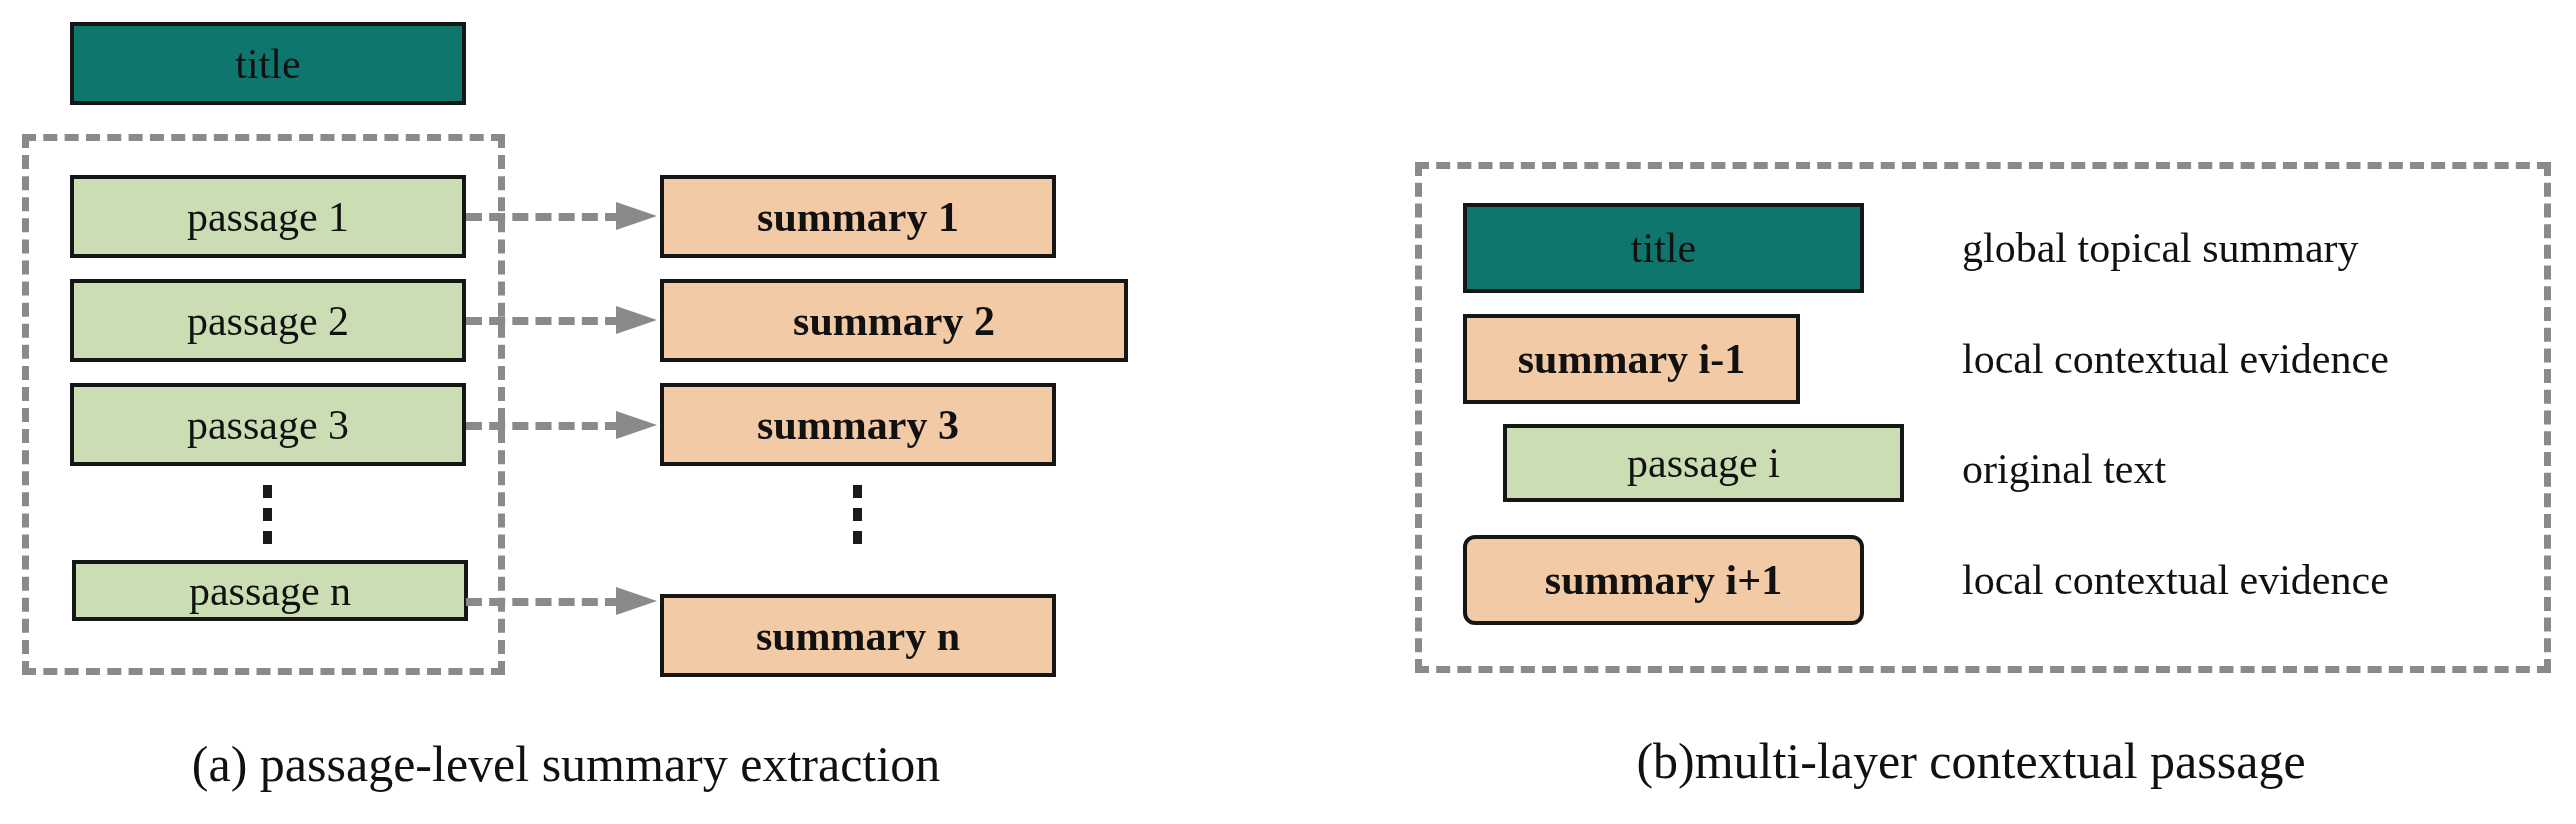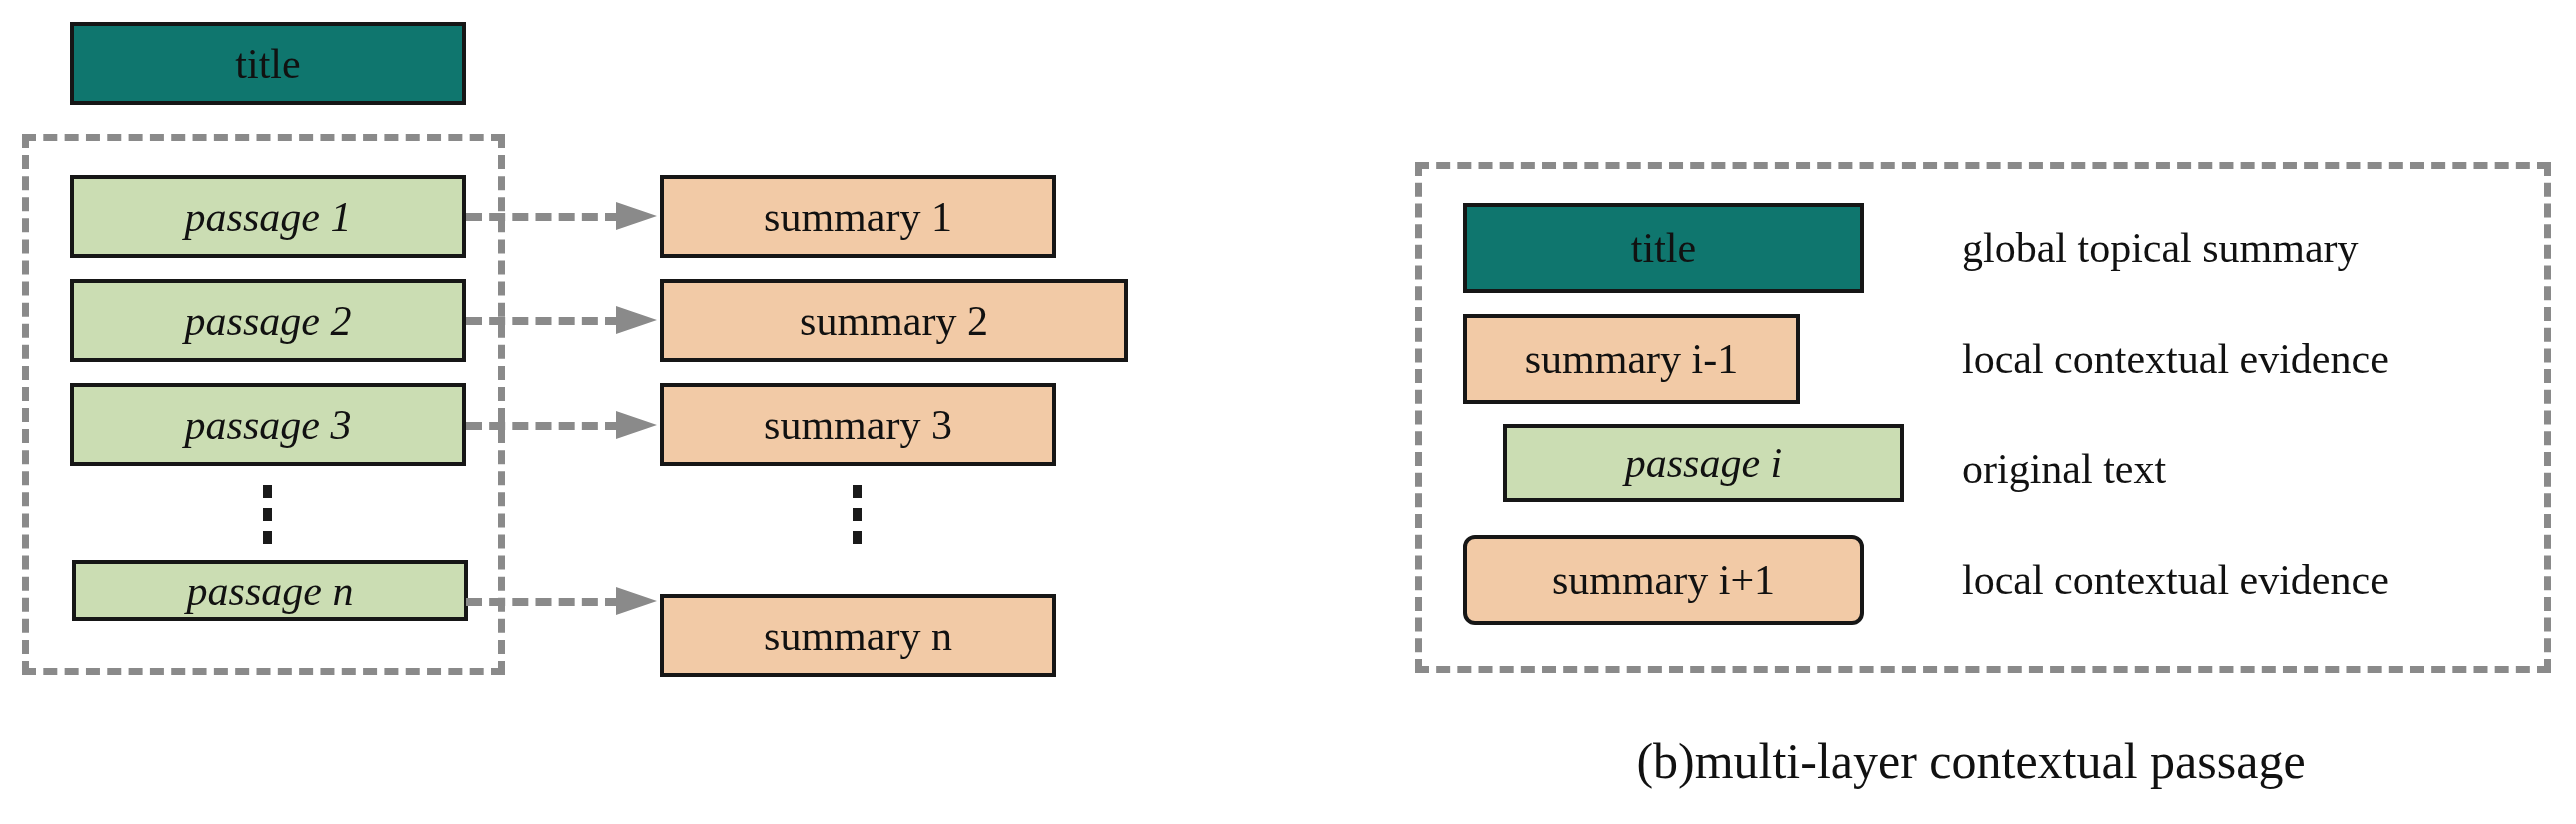--- a/index.html
+++ b/index.html
@@ -21,22 +21,22 @@
     border: 4px solid #161616;
     box-sizing: border-box;
     display: flex;
     align-items: center;
     justify-content: center;
     font-size: 42px;
     line-height: 1;
     white-space: nowrap;
   }
   .fill-title   { background: #0f766e; }
-  .fill-passage { background: #CBDDB3; font-style: italic; }
-  .fill-summary { background: #F2CAA6; }
+  .fill-passage { background: #CBDDB3; }
+  .fill-summary { background: #F2CAA6; font-weight: bold; }
   .dashed-group {
     position: absolute;
     border: 7.3px dashed #8A8A8A;
     box-sizing: border-box;
     background: transparent;
   }
   .arrow {
     position: absolute;
     height: 29px;
   }
@@ -145,20 +145,21 @@
   </div>
   <div class="arrow" style="left:466px; top:411px; width:191px;">
     <span class="shaft" style="width:155px;"></span>
     <span class="head"></span>
   </div>
   <div class="arrow" style="left:466px; top:587px; width:191px;">
     <span class="shaft" style="width:155px;"></span>
     <span class="head"></span>
   </div>
 
+  <div class="caption" style="left:566px; top:734px;">(a) passage-level summary extraction</div>
 
   <div class="dashed-group" style="left:1415px; top:162px; width:1136px; height:511px;"></div>
 
   <div class="box fill-title" style="left:1463px; top:203px; width:401px; height:90px;">
     <span>title</span>
   </div>
   <div class="box fill-summary" style="left:1463px; top:314px; width:337px; height:90px;">
     <span>summary i-1</span>
   </div>
   <div class="box fill-passage" style="left:1503px; top:424px; width:401px; height:78px;">

